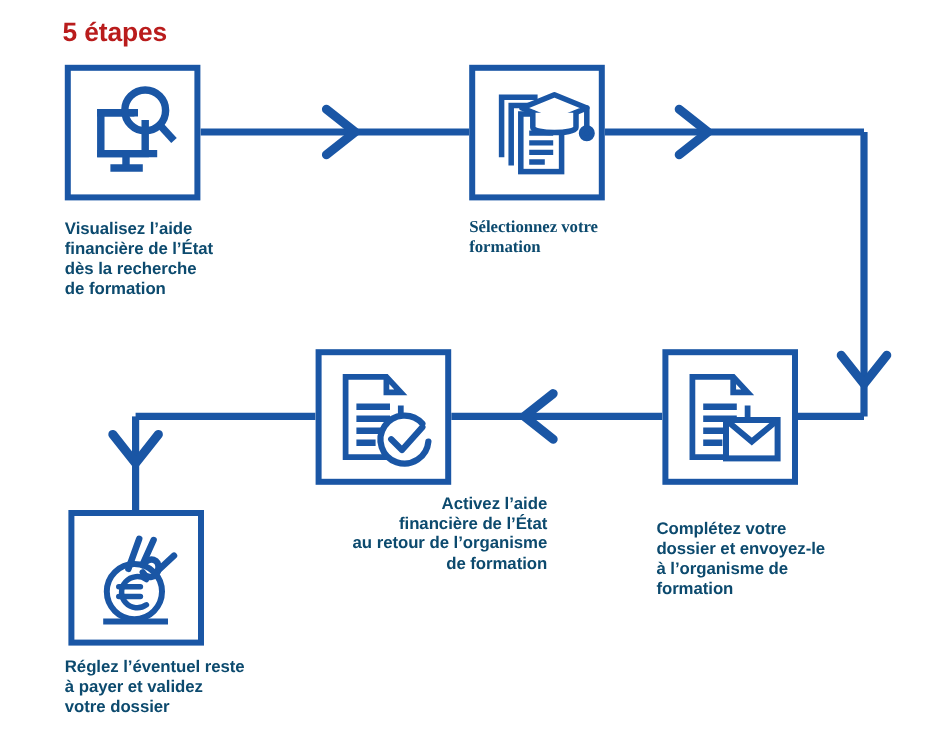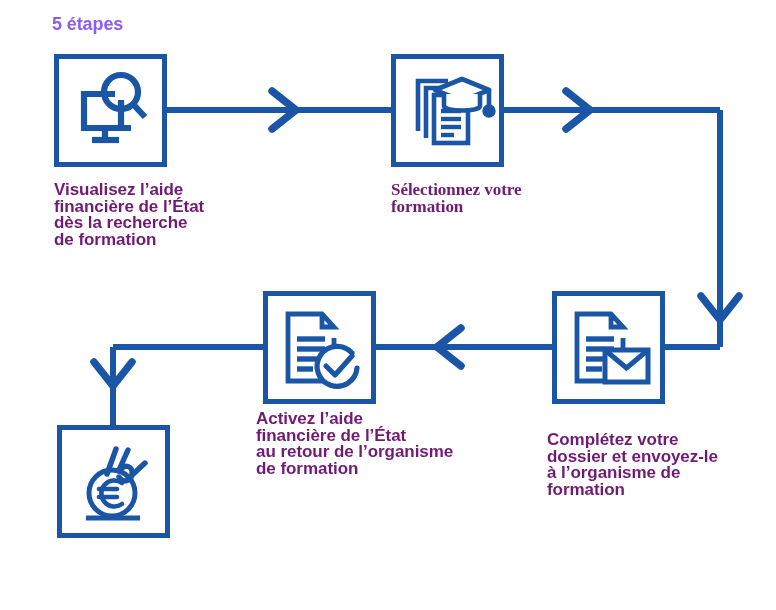--- a/index.html
+++ b/index.html
@@ -25,57 +25,57 @@
     position: absolute;
     left: 0;
     top: 0;
     width: 776px;
     height: 610px;
   }
   .title {
     position: absolute;
     left: 52px;
     top: 14px;
-    font-size: 18px;
+    font-size: 22px;
     font-weight: bold;
-    color: #8b5cf6;
+    color: #b91c1c;
     letter-spacing: -0.1px;
     white-space: nowrap;
   }
   .step-box {
     position: absolute;
     box-sizing: border-box;
     background: #ffffff;
     border: 5px solid #1a56a5;
   }
   .step-box svg {
     display: block;
     width: 100%;
     height: 100%;
   }
   .caption {
     position: absolute;
-    font-size: 17px;
+    font-size: 14px;
     font-weight: bold;
     line-height: 16.6px;
-    color: #701a75;
+    color: #0c4a6e;
     white-space: pre-line;
     letter-spacing: -0.05px;
   }
   
   #box-1 { left: 54px;  top: 54px;  width: 113px; height: 113px; }
   #box-2 { left: 391px; top: 54px;  width: 113px; height: 113px; }
   #box-3 { left: 552px; top: 291px; width: 113px; height: 113px; }
   #box-4 { left: 263px; top: 291px; width: 113px; height: 113px; }
   #box-5 { left: 57px;  top: 425px; width: 113px; height: 113px; }
 
   #caption-1 { left: 54px;  top: 182px; width: 190px; }
   #caption-2 { left: 391px; top: 182px; width: 190px; font-family: Liberation Serif, serif; }
   #caption-3 { left: 547px; top: 432px; width: 200px; }
-  #caption-4 { left: 256px; top: 411px; width: 200px; }
+  #caption-4 { left: 256px; top: 411px; width: 200px; text-align: right; }
   #caption-5 { left: 54px;  top: 547px; width: 200px; }
 </style>
 </head>
 <body>
 
 <div id="infographic">
 
   <svg id="flow-svg" viewBox="0 0 776 610">
     <g fill="none" stroke="#1a56a5" stroke-width="6" stroke-linecap="butt" stroke-linejoin="miter">
 
@@ -204,14 +204,17 @@
         <circle cx="50" cy="63" r="23"></circle>
         <line x1="24" y1="88" x2="78" y2="88"></line>
       </g>
       <g fill="none" stroke="#1a56a5" stroke-width="4.6" stroke-linecap="round" stroke-linejoin="round">
         <path d="M60,53 A13,13 0 1,0 60,74"></path>
         <line x1="37" y1="59" x2="55" y2="59"></line>
         <line x1="37" y1="67" x2="55" y2="67"></line>
       </g>
     </svg>
   </div>
+  <div class="caption" id="caption-5">Réglez l’éventuel reste
+à payer et validez
+votre dossier</div>
 
 </div>
 
 </body></html>

